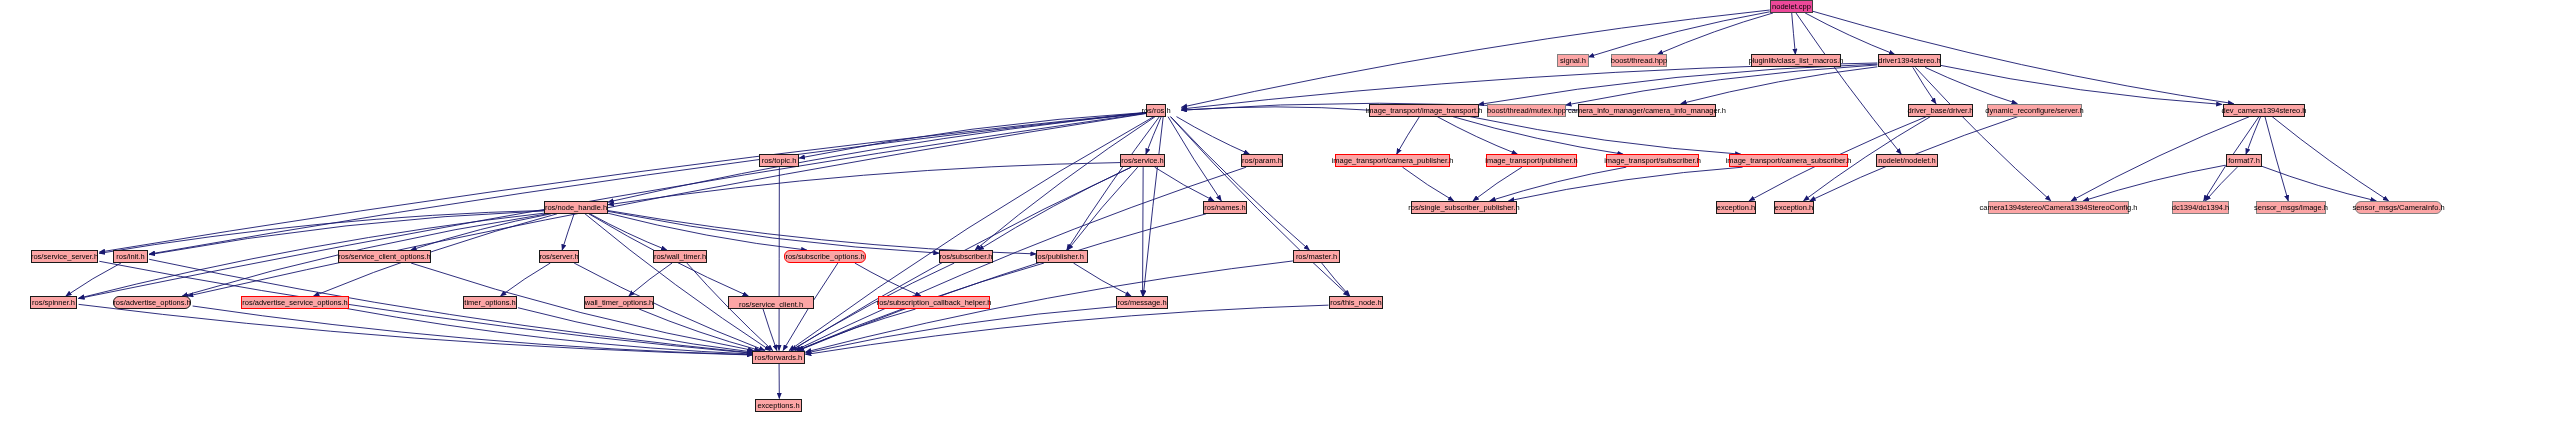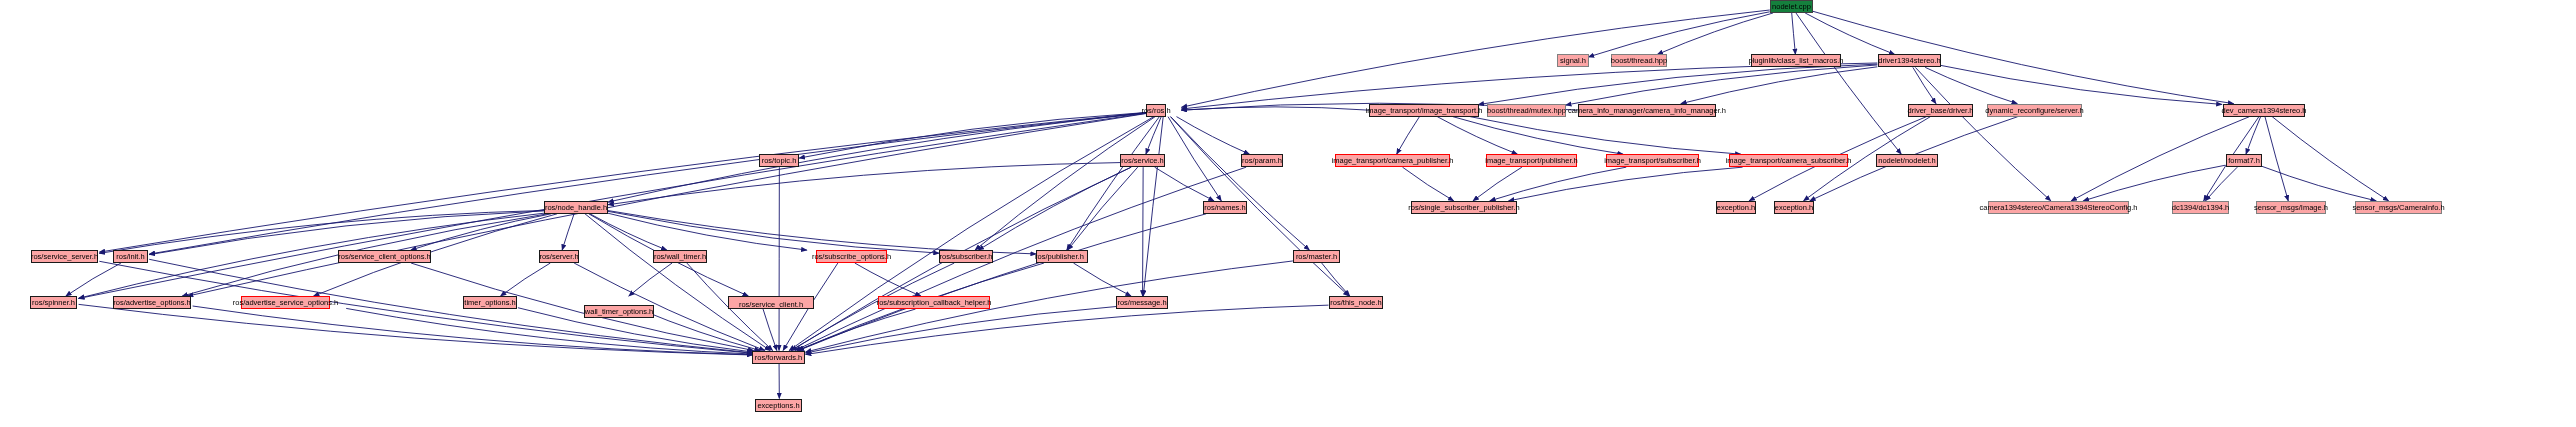--- a/index.html
+++ b/index.html
@@ -23,21 +23,21 @@
     line-height:1;
     color:#000000;
     background:#fca5a5;
     border:0.6px solid #808080;
     white-space:nowrap;
     padding:0 3.2px;
     z-index:5;
   }
   .node.solid{border:0.6px solid #1a1a1a;}
   .node.red{border:0.6px solid #ff0000;}
-  .node.root{background:#15803d;border:0.6px solid #404040;}
+  .node.root{background:#ec4899;border:0.6px solid #404040;}
 </style>
 </head>
 <body>
 
 <div id="graph">
   <svg id="edges" xmlns="http://www.w3.org/2000/svg" viewBox="0 0 3971 659">
     <defs>
       <marker id="arrow" markerWidth="10" markerHeight="8" refX="9" refY="4" orient="auto" markerUnits="userSpaceOnUse">
         <path d="M0,0 L10,4 L0,8 z" fill="#191970"></path>
       </marker>
@@ -224,63 +224,63 @@
       </div>
       <div class="node " style="left: 1988px; top: 201px; width: 141px;">
         <span>camera1394stereo/Camera1394StereoConfig.h</span>
       </div>
       <div class="node " style="left: 2172px; top: 201px; width: 57px;">
         <span>dc1394/dc1394.h</span>
       </div>
       <div class="node " style="left: 2256px; top: 201px; width: 70px;">
         <span>sensor_msgs/Image.h</span>
       </div>
-      <div class="node " style="left: 2355px; top: 201px; width: 87px;">
+      <div class="node " style="left: 2355px; top: 201px; width: 87px; border-radius: 6px;">
         <span>sensor_msgs/CameraInfo.h</span>
       </div>
       <div class="node solid" style="left: 31px; top: 250px; width: 67px;">
         <span>ros/service_server.h</span>
       </div>
       <div class="node solid" style="left: 113px; top: 250px; width: 35px;">
         <span>ros/init.h</span>
       </div>
       <div class="node solid" style="left: 338px; top: 250px; width: 93px;">
         <span>ros/service_client_options.h</span>
       </div>
       <div class="node solid" style="left: 539px; top: 250px; width: 40px;">
         <span>ros/server.h</span>
       </div>
       <div class="node solid" style="left: 653px; top: 250px; width: 54px;">
         <span>ros/wall_timer.h</span>
       </div>
-      <div class="node red" style="left: 816px; top: 250px; width: 71px;">
+      <div class="node red" style="left: 784px; top: 250px; width: 82px; border-radius: 6px;">
         <span>ros/subscribe_options.h</span>
       </div>
       <div class="node solid" style="left: 939px; top: 250px; width: 54px;">
         <span>ros/subscriber.h</span>
       </div>
       <div class="node solid" style="left: 1036px; top: 250px; width: 52px; justify-content: flex-end;">
         <span>ros/publisher.h</span>
       </div>
       <div class="node solid" style="left: 1293px; top: 250px; width: 47px;">
         <span>ros/master.h</span>
       </div>
       <div class="node solid" style="left: 30px; top: 296px; width: 47px;">
         <span>ros/spinner.h</span>
       </div>
-      <div class="node solid" style="left: 113px; top: 296px; width: 78px;">
+      <div class="node solid" style="left: 113px; top: 296px; width: 78px; border-radius: 6px;">
         <span>ros/advertise_options.h</span>
       </div>
-      <div class="node red" style="left: 241px; top: 296px; width: 89px;">
+      <div class="node red" style="left: 241px; top: 296px; width: 108px;">
         <span>ros/advertise_service_options.h</span>
       </div>
       <div class="node solid" style="left: 463px; top: 296px; width: 54px;">
         <span>timer_options.h</span>
       </div>
-      <div class="node solid" style="left: 584px; top: 305px; width: 70px;">
+      <div class="node solid" style="left: 584px; top: 296px; width: 70px;">
         <span>wall_timer_options.h</span>
       </div>
       <div class="node solid" style="left: 728px; top: 296px; width: 86px; align-items: flex-end;">
         <span>ros/service_client.h</span>
       </div>
       <div class="node red" style="left: 878px; top: 296px; width: 112px;">
         <span>ros/subscription_callback_helper.h</span>
       </div>
       <div class="node solid" style="left: 1116px; top: 296px; width: 52px;">
         <span>ros/message.h</span>

